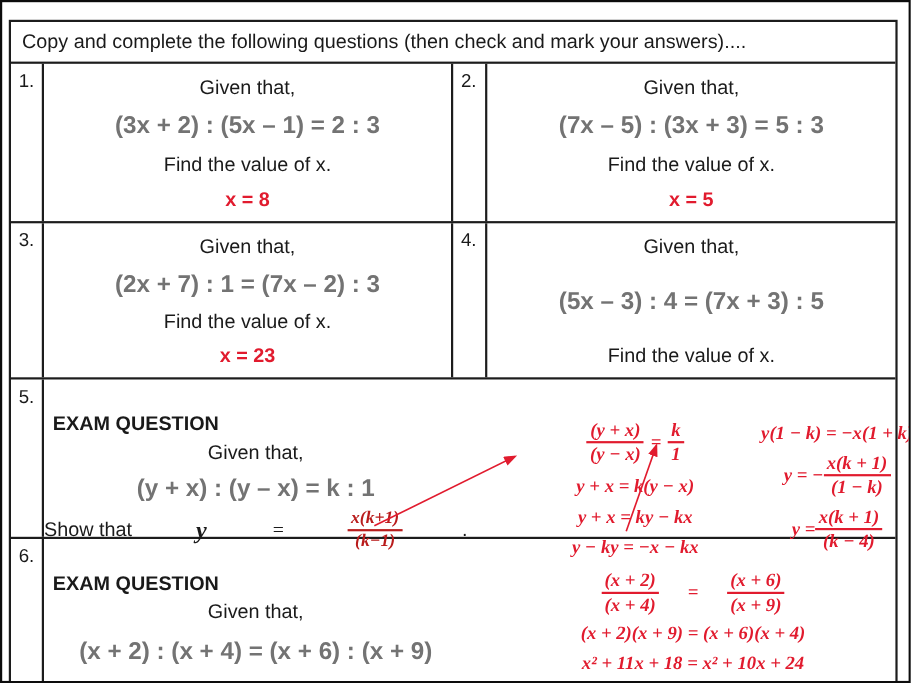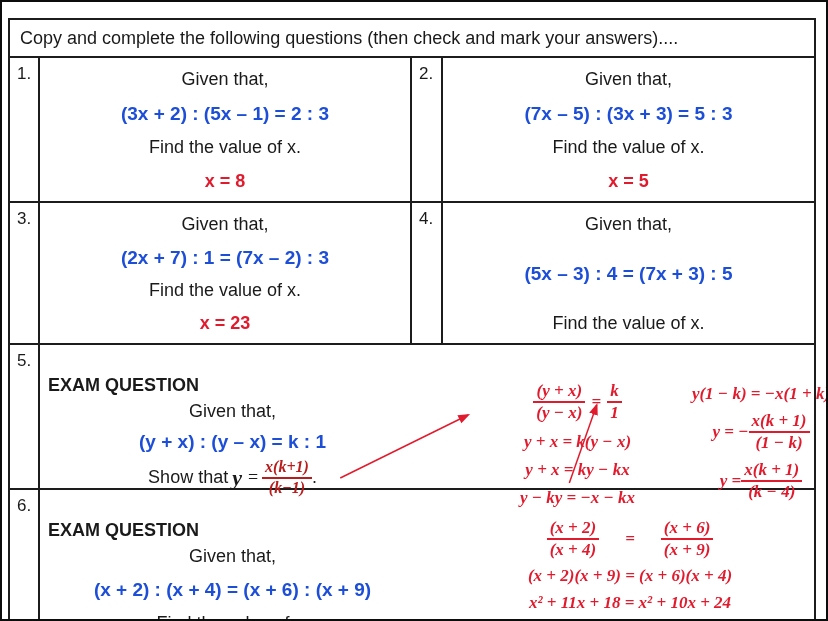--- a/index.html
+++ b/index.html
@@ -7,28 +7,28 @@
          font-family:"Liberation Sans",sans-serif;color:#1a1a1a;}
   .sheet{position:absolute;left:6px;top:16px;width:808px;height:608px;border:2px solid #1c1c1c;box-sizing:border-box;display:flex;flex-direction:column;background:#fff;}
   .hdr{height:36px;border-bottom:2px solid #1c1c1c;display:flex;align-items:center;padding-left:10px;font-size:18px;flex:0 0 auto;}
   .row{display:flex;flex:0 0 auto;border-bottom:2px solid #1c1c1c;box-sizing:border-box;}
   .row:last-child{border-bottom:none;flex:1 1 auto;}
   .numcol{width:30px;flex:0 0 auto;border-right:2px solid #1c1c1c;box-sizing:border-box;font-size:17px;padding:6px 0 0 7px;}
   .qcell{width:372px;flex:0 0 auto;border-right:2px solid #1c1c1c;box-sizing:border-box;display:flex;flex-direction:column;justify-content:space-between;text-align:center;padding:11px 0 9px;}
   .qcell.last{flex:1 1 auto;border-right:none;}
   .numcol2{width:31px;}
   .given,.task{font-size:18px;}
-  .eqn{font-size:19px;font-weight:bold;color:#1d4ed8;}
+  .eqn{font-size:22px;font-weight:bold;color:#737373;}
   .ans{font-size:18px;font-weight:bold;color:var(--red,#e11b2e);}
   .examrow-content{flex:1 1 auto;position:relative;margin-top:26px;}
   .examlabel{font-size:18px;font-weight:bold;text-align:left;padding:4px 0 0 8px;}
   .blackblock{position:absolute;left:0;top:0;width:385px;text-align:center;}
   .blackblock .given{margin-top:5px;}
   .blackblock .eqn{margin-top:9px;}
-  .showline{margin-top:6px;font-size:18px;display:flex;align-items:center;justify-content:center;}
+  .showline{margin-top:6px;font-size:18px;display:flex;align-items:center;justify-content:space-between;}
   .mathy{font-family:"Liberation Serif",serif;font-style:italic;font-weight:bold;}
   .show-y{font-size:22px;margin:0 2px 0 4px;}
   .show-eq{font-family:"Liberation Serif",serif;font-size:18px;margin:0 4px;}
   .frac{display:inline-block;vertical-align:middle;text-align:center;line-height:1.05;}
   .frac .fn{display:block;border-bottom:2px solid currentColor;padding:0 3px 1px;}
   .frac .fd{display:block;padding:1px 3px 0;}
   .blackfrac{font-family:"Liberation Serif",serif;font-style:italic;font-weight:bold;font-size:16px;color:#b91c1c;}
   .redwork{position:absolute;text-align:center;color:var(--red,#e11b2e);font-family:"Liberation Serif",serif;font-style:italic;font-weight:bold;font-size:17px;}
   .redwork .wline{margin-top:8px;font-style:italic;}
   .redwork .wline:first-child{margin-top:0;}

